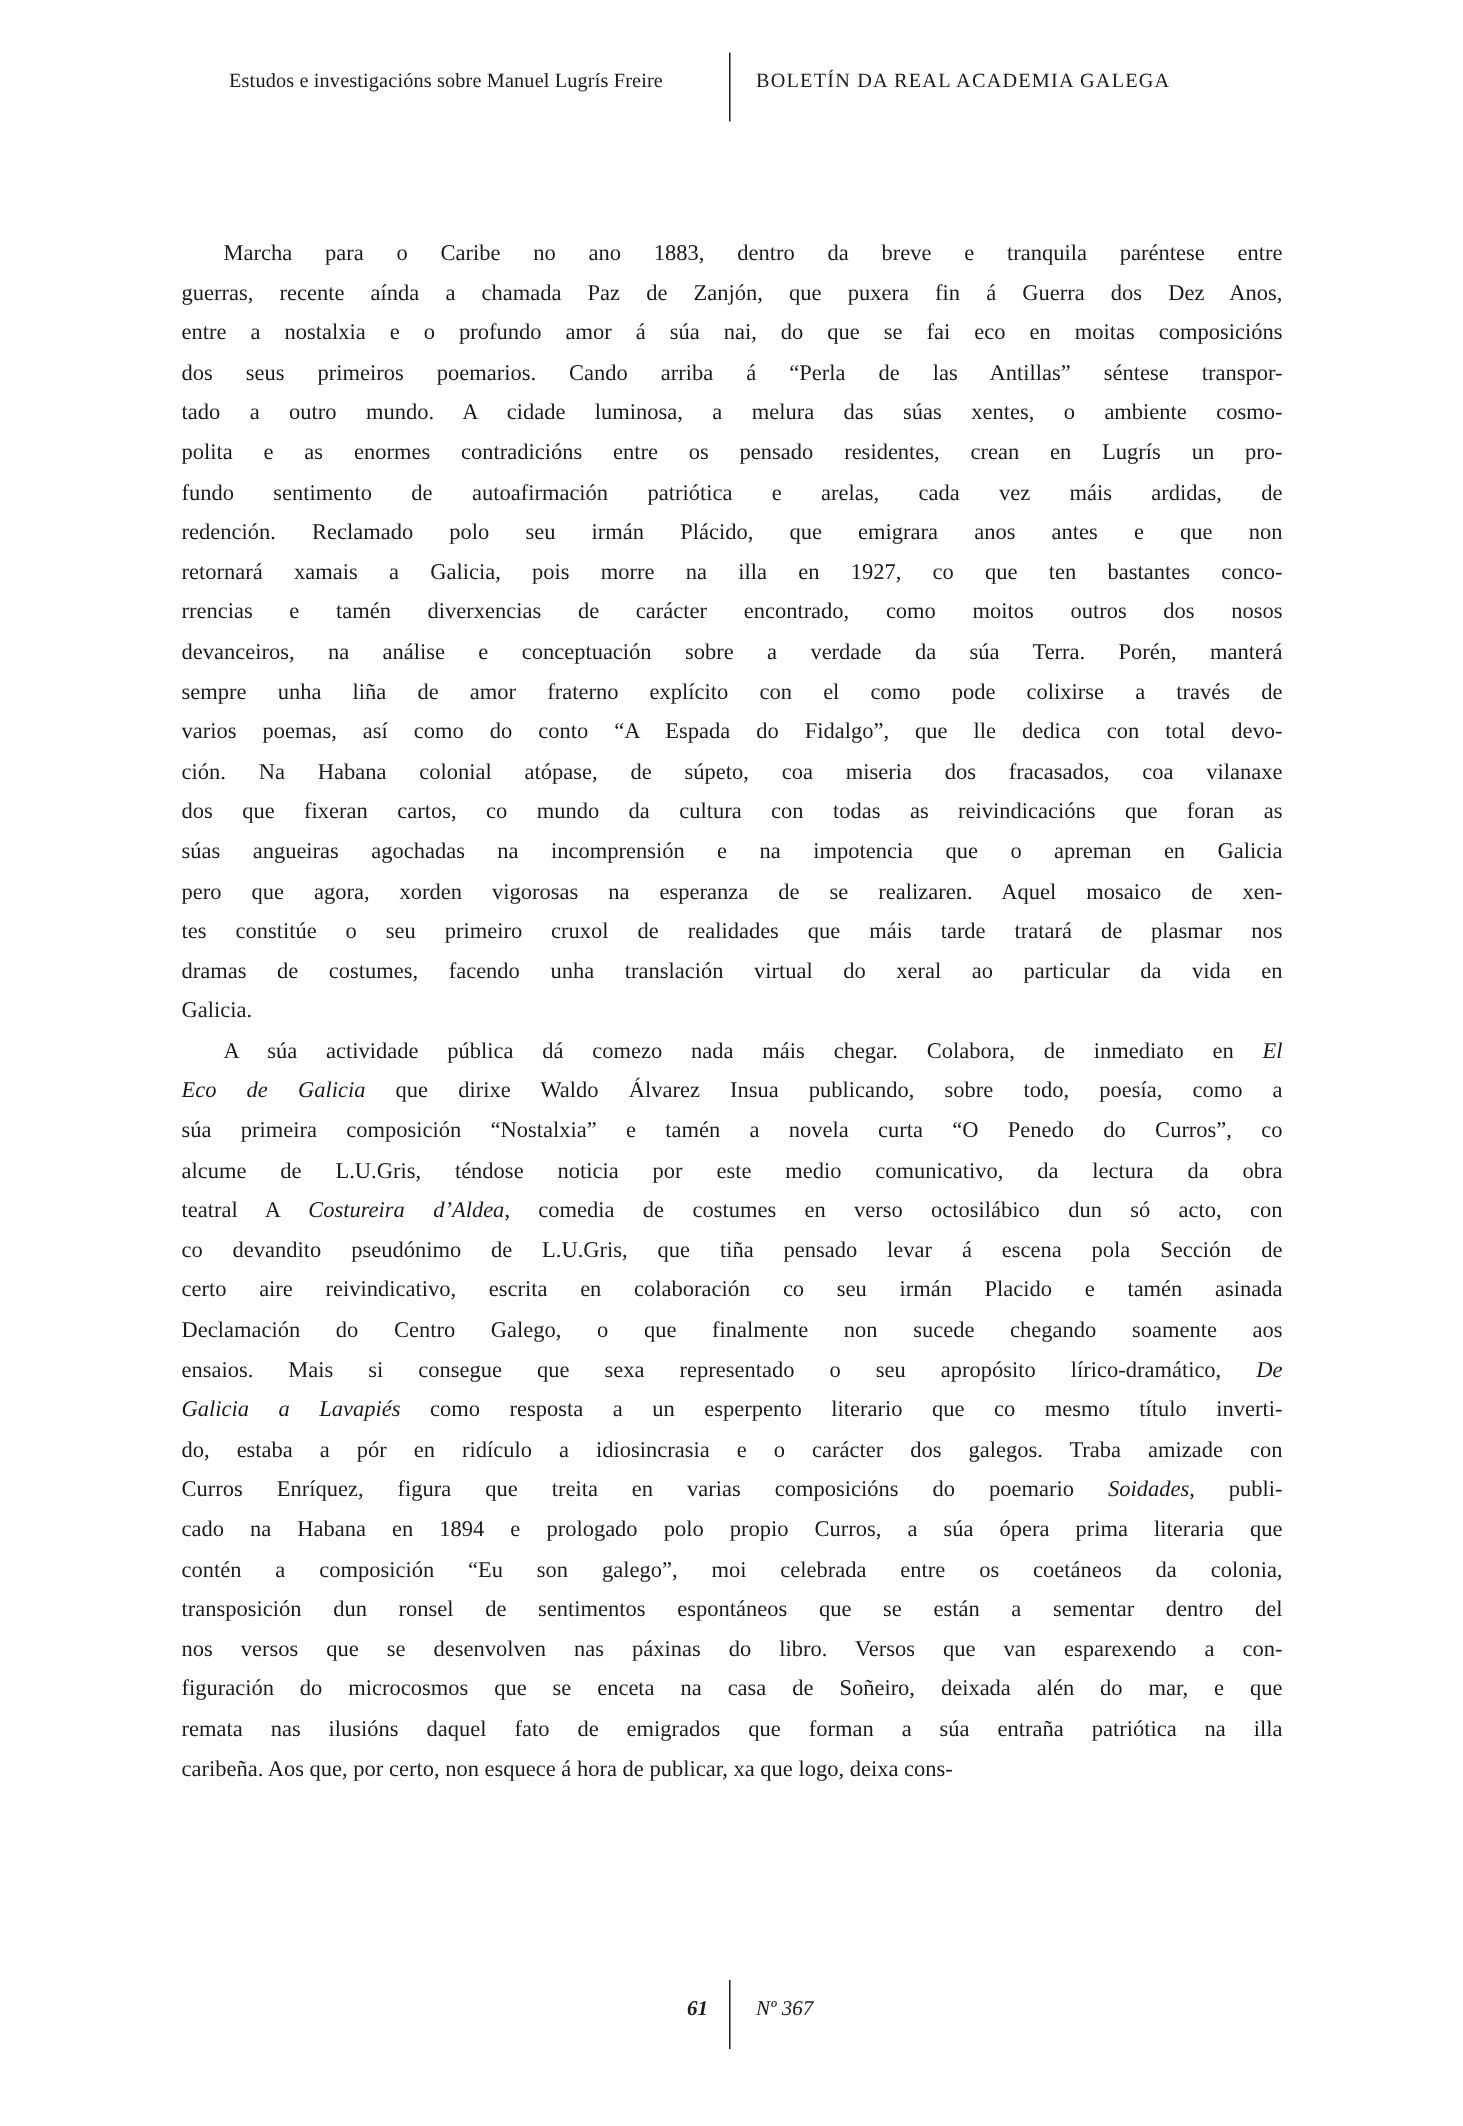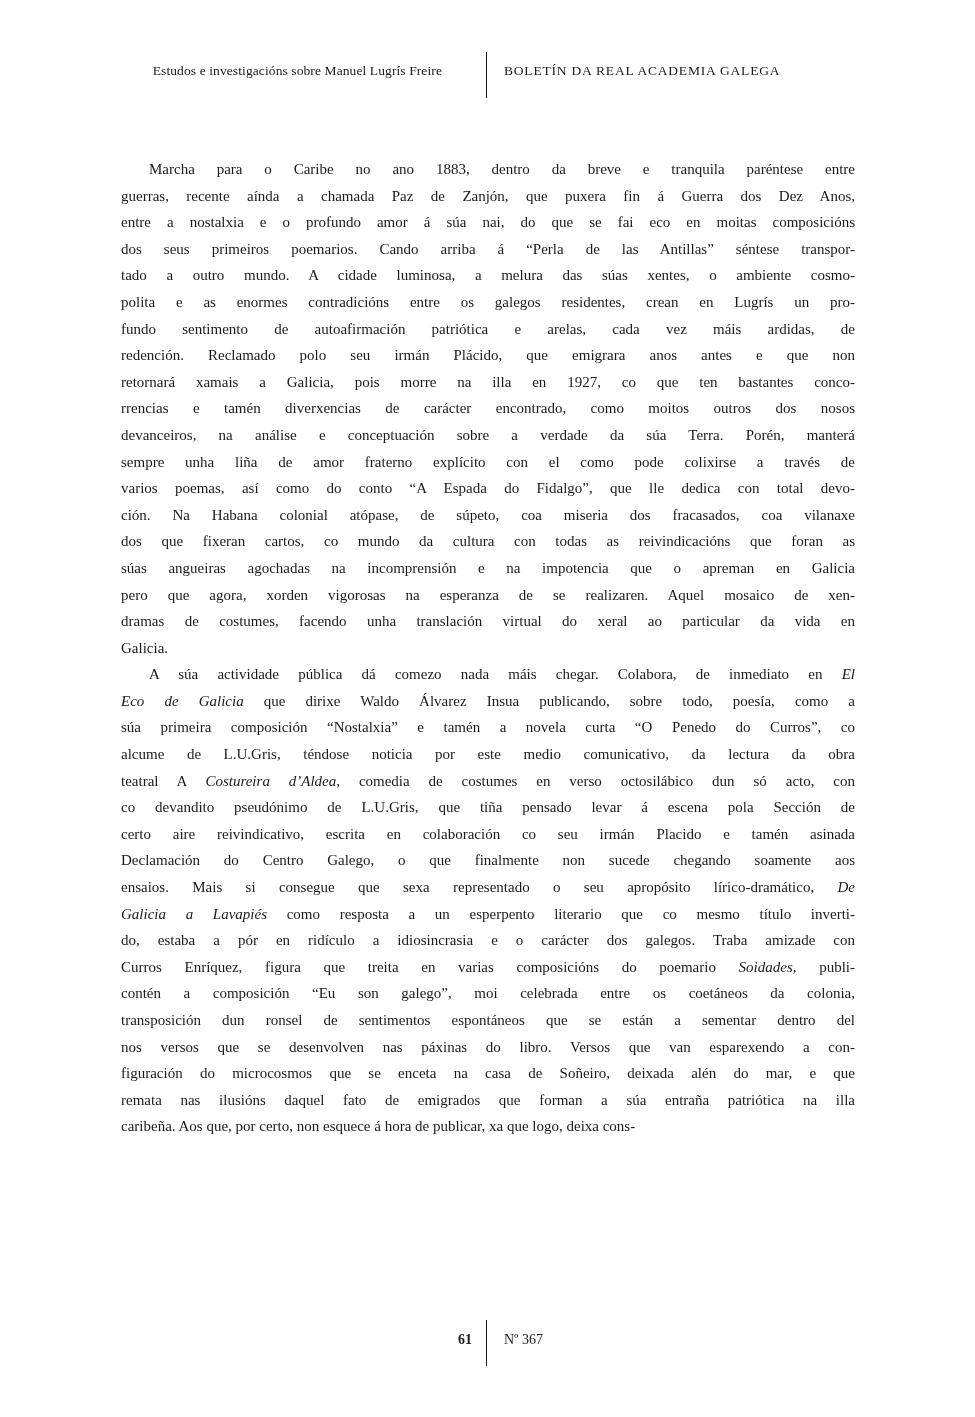--- a/index.html
+++ b/index.html
@@ -2,21 +2,21 @@
 <html><head>
   <meta charset="utf-8">
   <style>
     html, body { margin: 0; padding: 0; background: #ffffff; }
     body {
       width: 975px; height: 1417px; position: relative; overflow: hidden;
       font-family: "Liberation Serif", "DejaVu Serif", serif;
       color: #1a1a1a;
     }
     .header {
-      position: absolute; top: 50px; left: 0; width: 945px; height: 50px;
+      position: absolute; top: 33px; left: 0; width: 945px; height: 50px;
     }
     .header .left {
       position: absolute; right: 503px; top: 13px;
       font-size: 13.5px; white-space: nowrap; letter-spacing: 0.1px;
     }
     .header .divider {
       position: absolute; left: 486px; top: 2px; width: 1px; height: 46px; background: #1a1a1a;
     }
     .header .right {
       position: absolute; left: 504px; top: 13px;
@@ -30,21 +30,21 @@
       display: block; height: 26.6px; line-height: 26.6px;
       text-align: justify; text-align-last: justify; white-space: nowrap;
       overflow: visible;
     }
     .line.last { text-align-last: left; }
     .line.indent { padding-left: 28px; }
     .line .jwrap { display: block; text-align: justify; text-align-last: justify; white-space: normal; }
     .line.last .jwrap { text-align-last: left; font-family: Liberation Serif, serif; }
     i { }
     .footer {
-      position: absolute; top: 1320px; left: 0; width: 975px; height: 50px;
+      position: absolute; top: 1320px; left: 0; width: 975px; height: 50px; font-style: italic;
     }
     .footer .page-num {
       position: absolute; right: 503px; top: 12px; font-size: 14px; font-weight: bold;
     }
     .footer .divider {
       position: absolute; left: 486px; top: 0; width: 1px; height: 46px; background: #1a1a1a;
     }
     .footer .issue {
       position: absolute; left: 504px; top: 12px; font-size: 14px;
     }
@@ -69,21 +69,21 @@
       <span class="line">
         <span class="jwrap"><span>entre a nostalxia e o profundo amor á súa nai, do que se fai eco en moitas composicións</span></span>
       </span>
       <span class="line">
         <span class="jwrap"><span>dos seus primeiros poemarios. Cando arriba á “Perla de las Antillas” séntese transpor-</span></span>
       </span>
       <span class="line">
         <span class="jwrap"><span>tado a outro mundo. A cidade luminosa, a melura das súas xentes, o ambiente cosmo-</span></span>
       </span>
       <span class="line">
-        <span class="jwrap"><span>polita e as enormes contradicións entre os galegos residentes, crean en Lugrís un pro-</span></span>
+        <span class="jwrap"><span>polita e as enormes contradicións entre os pensado residentes, crean en Lugrís un pro-</span></span>
       </span>
       <span class="line">
         <span class="jwrap"><span>fundo sentimento de autoafirmación patriótica e arelas, cada vez máis ardidas, de</span></span>
       </span>
       <span class="line">
         <span class="jwrap"><span>redención. Reclamado polo seu irmán Plácido, que emigrara anos antes e que non</span></span>
       </span>
       <span class="line">
         <span class="jwrap"><span>retornará xamais a Galicia, pois morre na illa en 1927, co que ten bastantes conco-</span></span>
       </span>
@@ -103,20 +103,23 @@
         <span class="jwrap"><span>ción. Na Habana colonial atópase, de súpeto, coa miseria dos fracasados, coa vilanaxe</span></span>
       </span>
       <span class="line">
         <span class="jwrap"><span>dos que fixeran cartos, co mundo da cultura con todas as reivindicacións que foran as</span></span>
       </span>
       <span class="line">
         <span class="jwrap"><span>súas angueiras agochadas na incomprensión e na impotencia que o apreman en Galicia</span></span>
       </span>
       <span class="line">
         <span class="jwrap"><span>pero que agora, xorden vigorosas na esperanza de se realizaren. Aquel mosaico de xen-</span></span>
+      </span>
+      <span class="line">
+        <span class="jwrap"><span>tes constitúe o seu primeiro cruxol de realidades que máis tarde tratará de plasmar nos</span></span>
       </span>
       <span class="line">
         <span class="jwrap"><span>dramas de costumes, facendo unha translación virtual do xeral ao particular da vida en</span></span>
       </span>
       <span class="line last">
         <span class="jwrap"><span>Galicia.</span></span>
       </span>
     </div>
     <div>
       <span class="line indent">
@@ -149,20 +152,23 @@
       <span class="line">
         <span class="jwrap"><i>Galicia a Lavapiés</i><span> como resposta a un esperpento literario que co mesmo título inverti-</span></span>
       </span>
       <span class="line">
         <span class="jwrap"><span>do, estaba a pór en ridículo a idiosincrasia e o carácter dos galegos. Traba amizade con</span></span>
       </span>
       <span class="line">
         <span class="jwrap"><span>Curros Enríquez, figura que treita en varias composicións do poemario </span><i>Soidades</i><span>, publi-</span></span>
       </span>
       <span class="line">
+        <span class="jwrap"><span>cado na Habana en 1894 e prologado polo propio Curros, a súa ópera prima literaria que</span></span>
+      </span>
+      <span class="line">
         <span class="jwrap"><span>contén a composición “Eu son galego”, moi celebrada entre os coetáneos da colonia,</span></span>
       </span>
       <span class="line">
         <span class="jwrap"><span>transposición dun ronsel de sentimentos espontáneos que se están a sementar dentro del</span></span>
       </span>
       <span class="line">
         <span class="jwrap"><span>nos versos que se desenvolven nas páxinas do libro. Versos que van esparexendo a con-</span></span>
       </span>
       <span class="line">
         <span class="jwrap"><span>figuración do microcosmos que se enceta na casa de Soñeiro, deixada alén do mar, e que</span></span>

